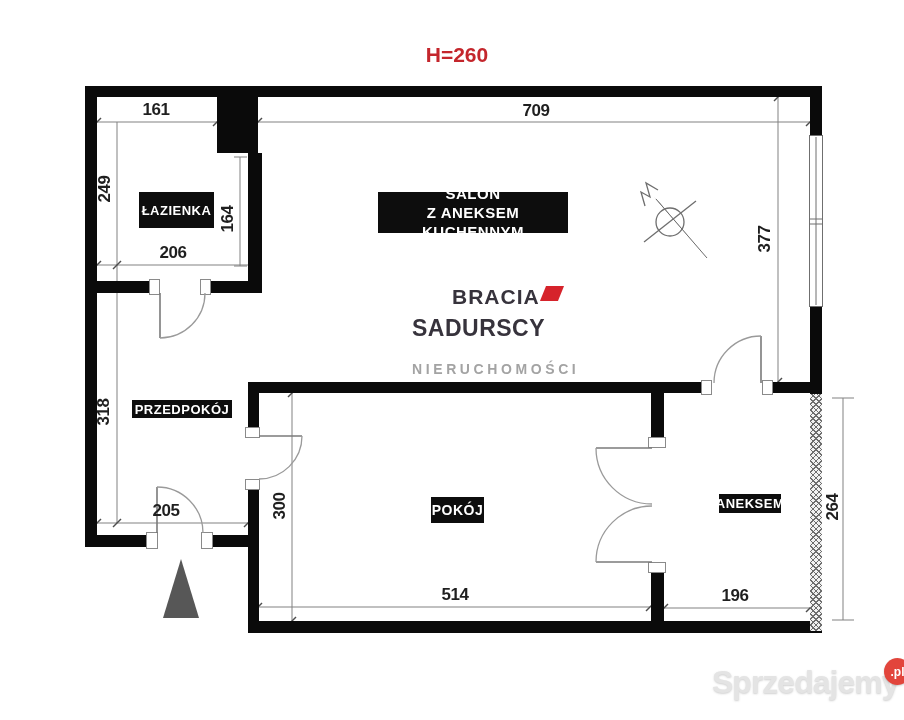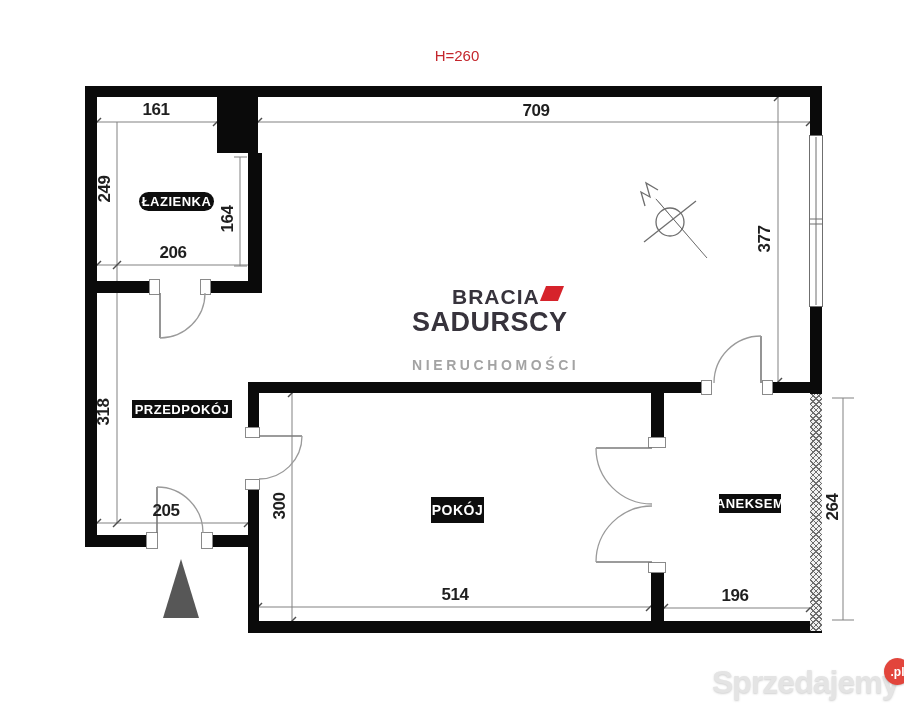--- a/index.html
+++ b/index.html
@@ -18,35 +18,35 @@
       repeating-linear-gradient(45deg,#6d6d6d 0 1px,transparent 1px 4px),
       repeating-linear-gradient(-45deg,#6d6d6d 0 1px,transparent 1px 4px);
     border-top:2px solid #0a0a0a;border-bottom:2px solid #0a0a0a;box-sizing:border-box;
   }
   .dim{
     position:absolute;z-index:5;color:#1f1f1f;font-size:17px;font-weight:bold;
     letter-spacing:-0.5px;transform:translate(-50%,-50%);white-space:nowrap;
   }
   .dim.rot{transform:translate(-50%,-50%) rotate(-90deg);}
   .hnote{
-    position:absolute;z-index:5;color:#c4262c;font-size:15px;font-weight:normal;
+    position:absolute;z-index:5;color:#c4262c;font-size:21px;font-weight:bold;
     transform:translate(-50%,-50%);white-space:nowrap;
   }
   .roombox{
     position:absolute;z-index:5;background:#0d0d0d;color:#ffffff;
     display:flex;align-items:center;justify-content:center;text-align:center;
     font-weight:bold;letter-spacing:0.5px;box-sizing:border-box;
   }
   .roombox .l2{display:block;}
   #logo{position:absolute;left:412px;top:286px;z-index:5;line-height:1;}
   #logo .row1{display:flex;align-items:flex-start;color:#37333c;font-weight:bold;
     font-size:21px;letter-spacing:1px;margin-left:40px;}
   #logo .mark{width:18px;height:15px;background:#d6232b;transform:skewX(-22deg);
     margin-left:3px;margin-top:0;}
-  #logo .row2{color:#37333c;font-weight:bold;font-size:27px;letter-spacing:0.5px;margin-top:2px;}
+  #logo .row2{color:#37333c;font-weight:bold;font-size:23px;letter-spacing:0.5px;margin-top:10px;}
   #logo .row3{color:#a3a3a3;font-size:14px;letter-spacing:3.6px;margin-top:22px;font-weight:bold;}
   #watermark{position:absolute;left:712px;top:664px;z-index:6;}
   #watermark .wtext{
     font-size:32px;font-weight:bold;color:#e4e4e4;letter-spacing:-1px;
     text-shadow:0 1px 2px rgba(120,120,120,0.35);
   }
   #watermark .wbadge{
     position:absolute;left:148px;top:-6px;width:27px;height:27px;border-radius:50%;
     background:#e2453c;color:#ffffff;font-size:12px;font-weight:bold;
     display:flex;align-items:center;justify-content:center;
@@ -186,21 +186,25 @@
   <span class="dim rot" style="left:228px;top:219px;">164</span>
   <span class="dim" style="left:173px;top:253px;text-align:center;">206</span>
   <span class="dim rot" style="left:104px;top:412px;">318</span>
   <span class="dim" style="left:166px;top:511px;">205</span>
   <span class="dim rot" style="left:765px;top:239px;">377</span>
   <span class="dim rot" style="left:280px;top:506px;">300</span>
   <span class="dim" style="left:455px;top:595px;">514</span>
   <span class="dim" style="left:735px;top:596px;">196</span>
   <span class="dim rot" style="left:833px;top:507px;">264</span>
 
-  <div class="roombox" style="left:139px;top:192px;width:75px;height:19px;font-size:13px;border-radius:10px;">ŁAZIENKA</div>
+  <div class="roombox" style="left:139px;top:192px;width:75px;height:36px;font-size:13px;">ŁAZIENKA</div>
+  <div class="roombox" style="left:378px;top:192px;width:190px;height:41px;font-size:15px;line-height:19px;flex-direction:column;">
+    <span>SALON</span>
+    <span class="l2">Z ANEKSEM KUCHENNYM</span>
+  </div>
   <div class="roombox" style="left:132px;top:400px;width:100px;height:18px;font-size:13px;">PRZEDPOKÓJ</div>
   <div class="roombox" style="left:431px;top:497px;width:53px;height:26px;font-size:14px;">POKÓJ</div>
   <div class="roombox" style="left:719px;top:494px;width:62px;height:19px;font-size:13px;">ANEKSEM</div>
 
   <div id="logo">
     <div class="row1">
       <span>BRACIA</span>
       <span class="mark"></span>
     </div>
     <div class="row2">SADURSCY</div>

